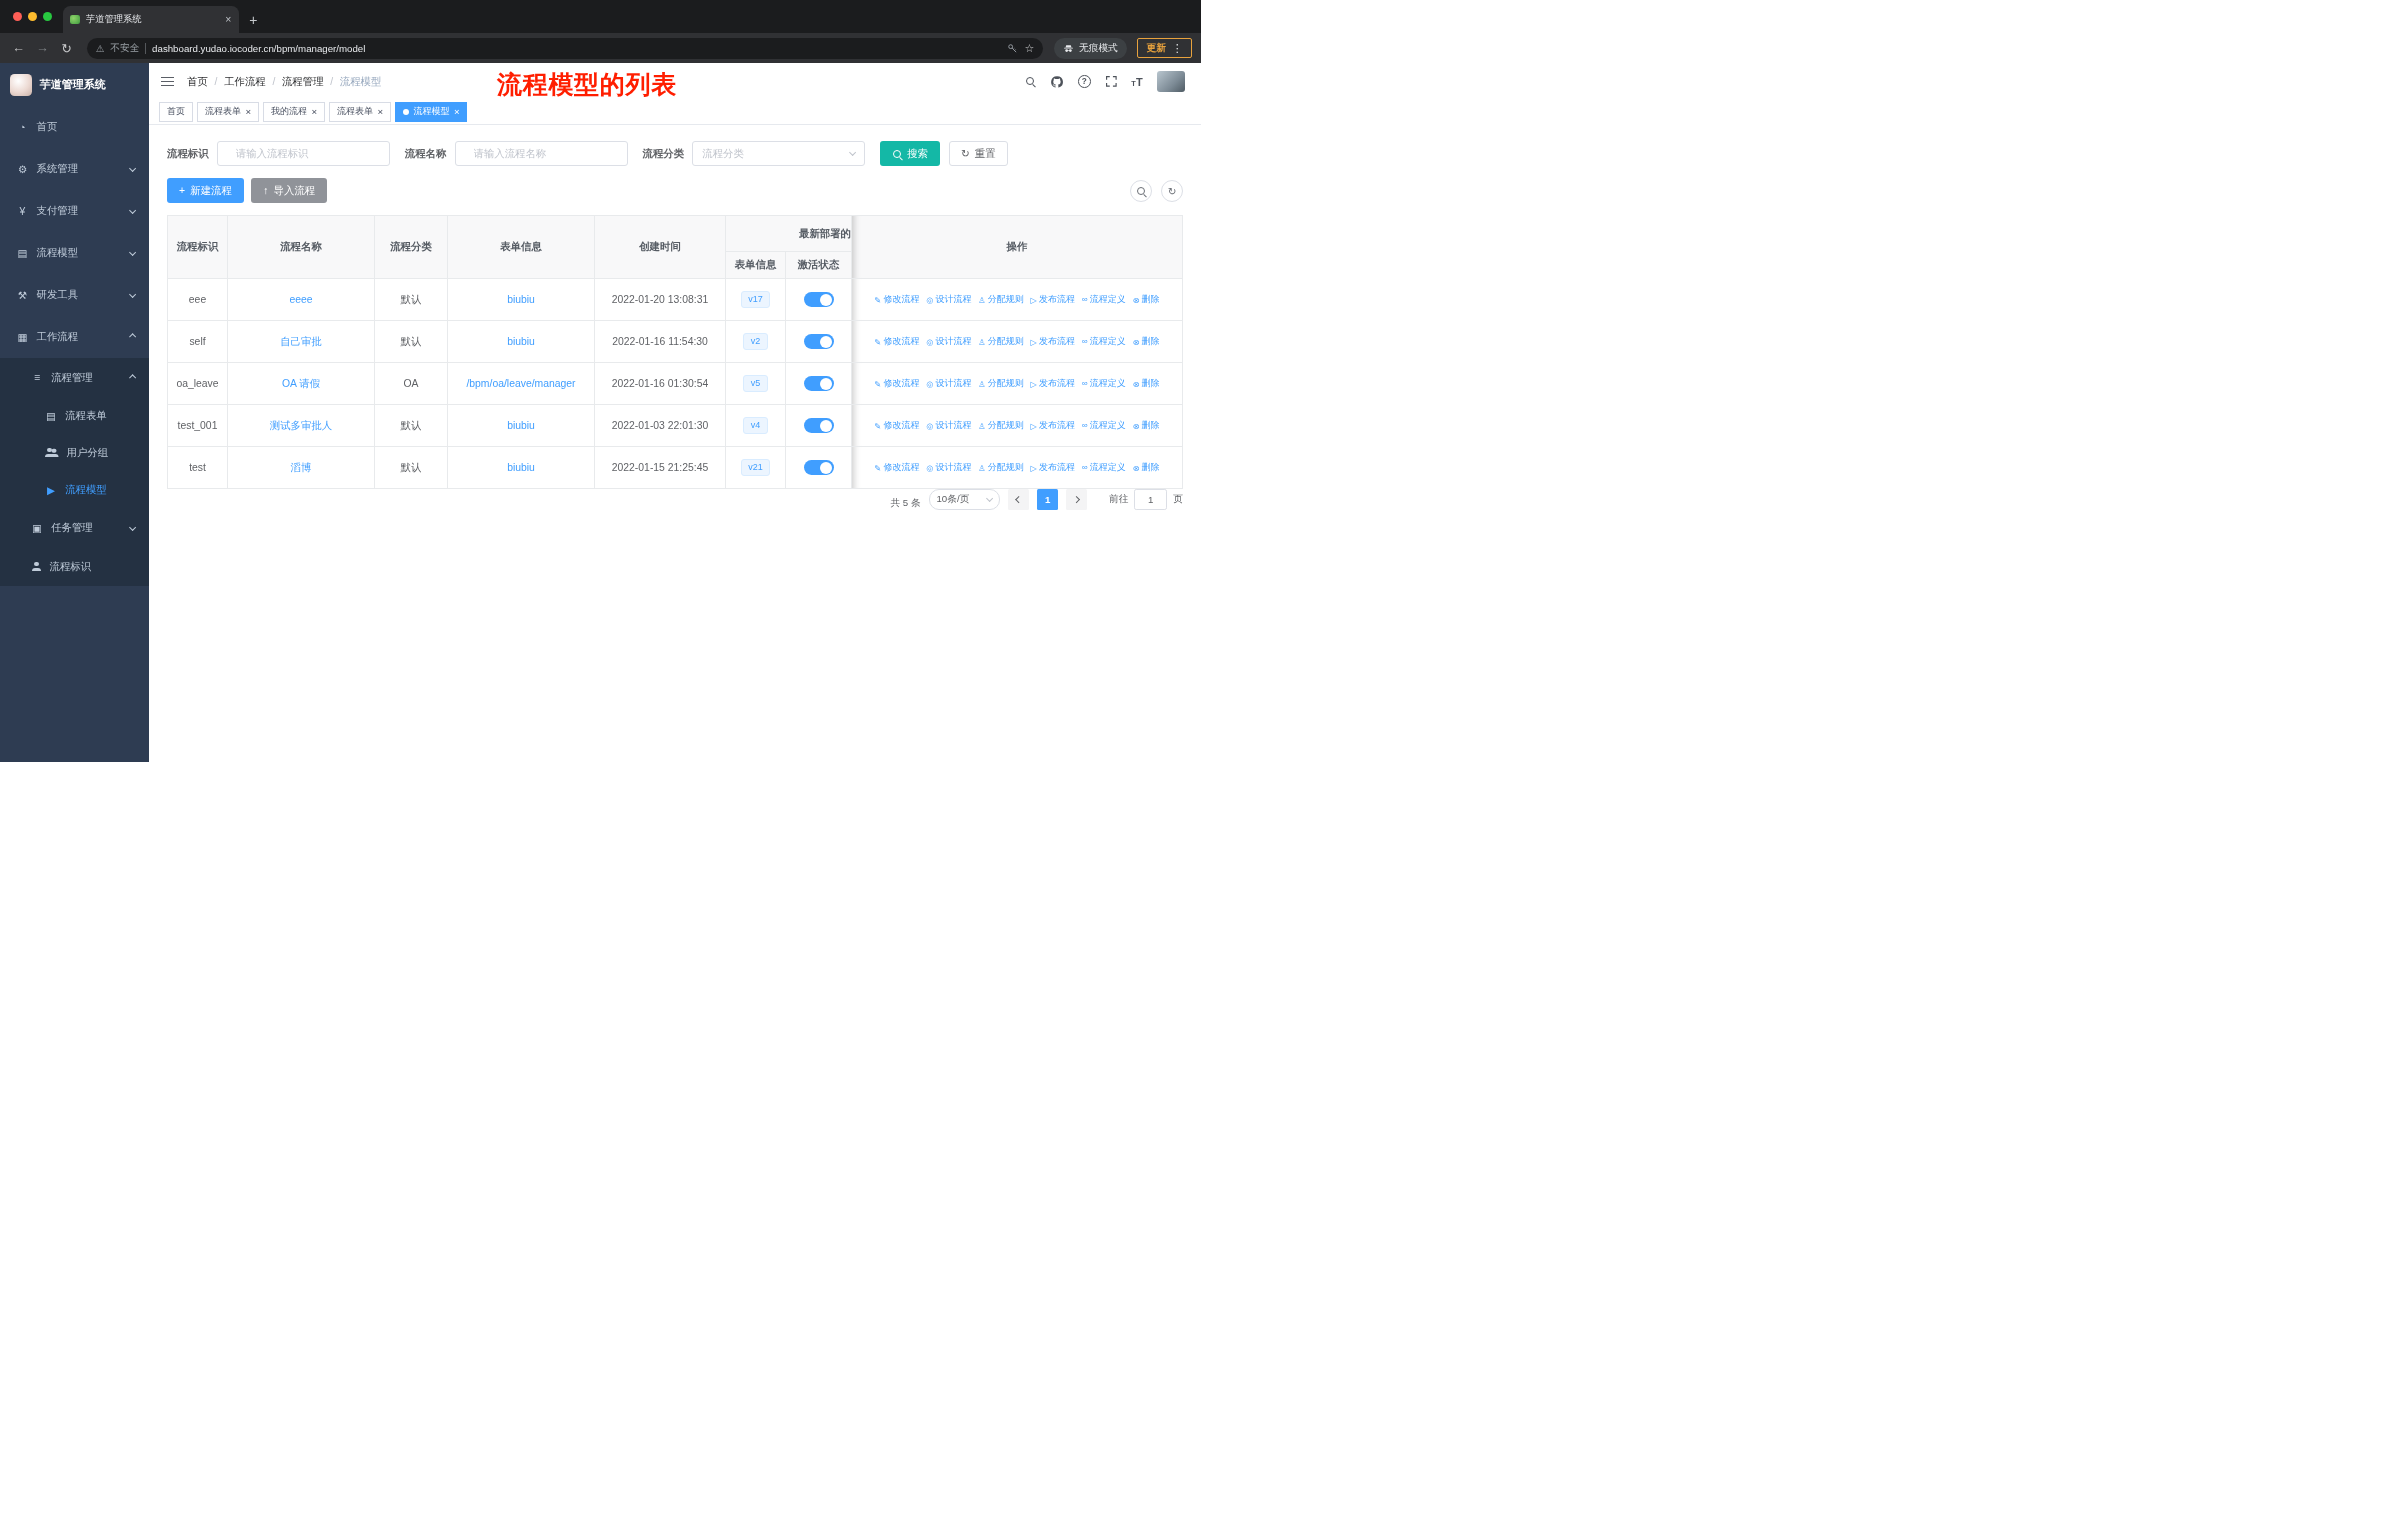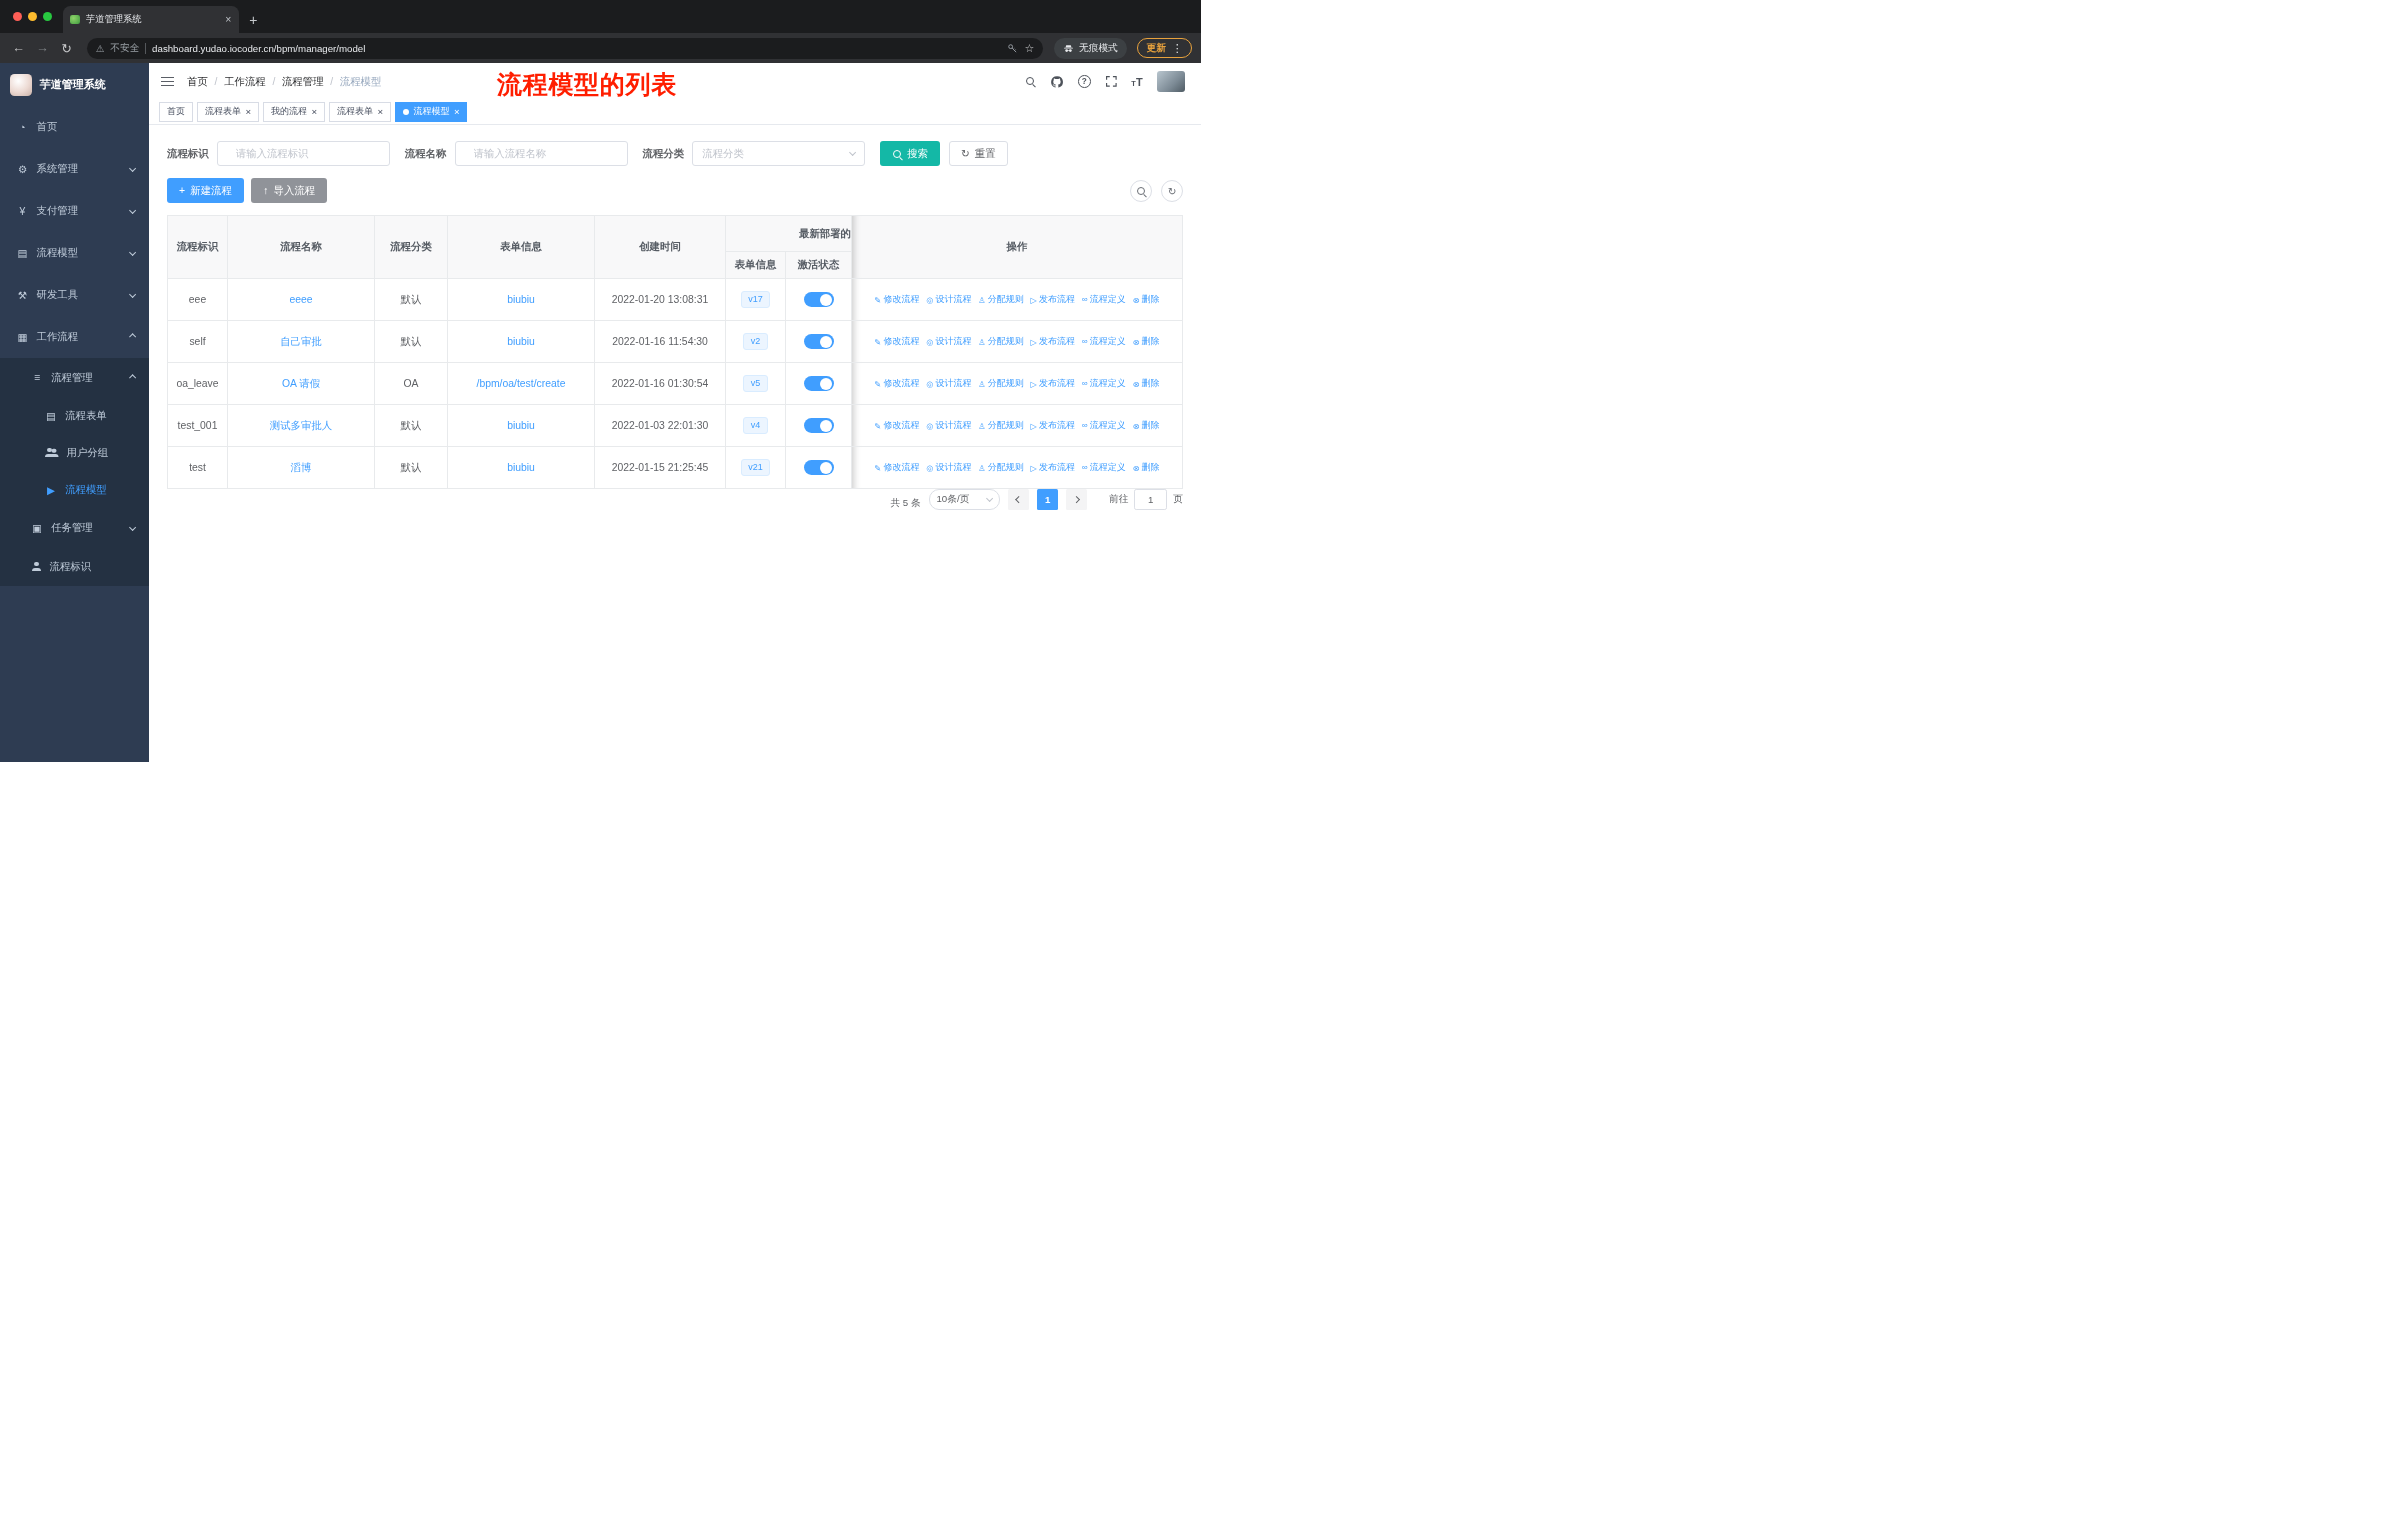--- a/index.html
+++ b/index.html
@@ -19,21 +19,21 @@
   .newtab{color:#c6c9cc;font-size:14px;margin:0 0 6px 10.4px;line-height:1}
   .btoolbar{height:30px;background:#303134;display:flex;align-items:center;padding:0 9px;gap:4.5px;color:#c7c8ca}
   .navglyph{font-size:12.7px;width:19.4px;text-align:center}
   .navglyph.dim{color:#808488}
   .urlbar{flex:1;height:21px;background:#1b1c1e;border-radius:10.4px;display:flex;align-items:center;padding:0 9px;margin:0 6px;gap:6px;color:#9aa0a6;font-size:9.7px}
   .urlbar .warn{font-size:9.7px}
   .urlbar .vdiv{width:0.7px;height:11px;background:#55585c}
   .urlbar .url{color:#e8eaed;flex:1;white-space:nowrap;overflow:hidden}
   .urlbar .star{font-size:11px;color:#c7c8ca}
   .chip-incog{height:21px;border-radius:10.4px;background:#3c4043;color:#e8eaed;display:flex;align-items:center;gap:5.2px;padding:0 9px;font-size:9.7px;white-space:nowrap}
-  .chip-update{height:20px;border-radius:10px;border:1.1px solid #e8a23d;color:#e8a23d;display:flex;align-items:center;gap:6px;padding:0 8.2px;font-size:9.7px;font-weight:700;margin-left:6px;white-space:nowrap}
+  .chip-update{height:20px;border-radius:2px;border:1.1px solid #e8a23d;color:#e8a23d;display:flex;align-items:center;gap:6px;padding:0 8.2px;font-size:9.7px;font-weight:700;margin-left:6px;white-space:nowrap}
   .chip-update .kebab{color:#e8eaed;font-weight:400;font-size:11px}
 
   
   .app{display:flex;height:700px}
   .sidebar{width:149px;background:#2e3c52;color:#bfcbd9;flex:none;overflow:hidden}
   .logo{height:43px;display:flex;align-items:center;gap:7.4px;padding:0 10.4px;color:#fff;font-weight:700;font-size:11px;white-space:nowrap}
   .logo-img{width:22px;height:22px;border-radius:4.5px;background:radial-gradient(circle at 38% 32%,#ffffff,#ecd9d2 55%,#c9b2a8);flex:none}
   .side-item{display:flex;align-items:center;gap:8.2px;height:42px;padding:0 13.4px 0 16.4px;font-size:10.4px;cursor:pointer;white-space:nowrap}
   .side-item .mi{width:12px;text-align:center;font-size:10.4px;flex:none}
   .side-item .chev{margin-left:auto}
@@ -450,21 +450,21 @@
                     <span class="aic">⊗</span>
                     <span>删除</span>
                   </span>
                 </div>
               </td>
             </tr>
             <tr>
               <td>oa_leave</td>
               <td><span class="link">OA 请假</span></td>
               <td>OA</td>
-              <td><span class="link">/bpm/oa/test/create</span></td>
+              <td><span class="link">/bpm/oa/leave/manager</span></td>
               <td>2022-01-16 01:30:54</td>
               <td><span class="vtag">v5</span></td>
               <td><span class="switch"></span></td>
               <td class="fixedcol">
                 <div class="row-actions">
                   <span class="act">
                     <span class="aic">✎</span>
                     <span>修改流程</span>
                   </span>
                   <span class="act">

